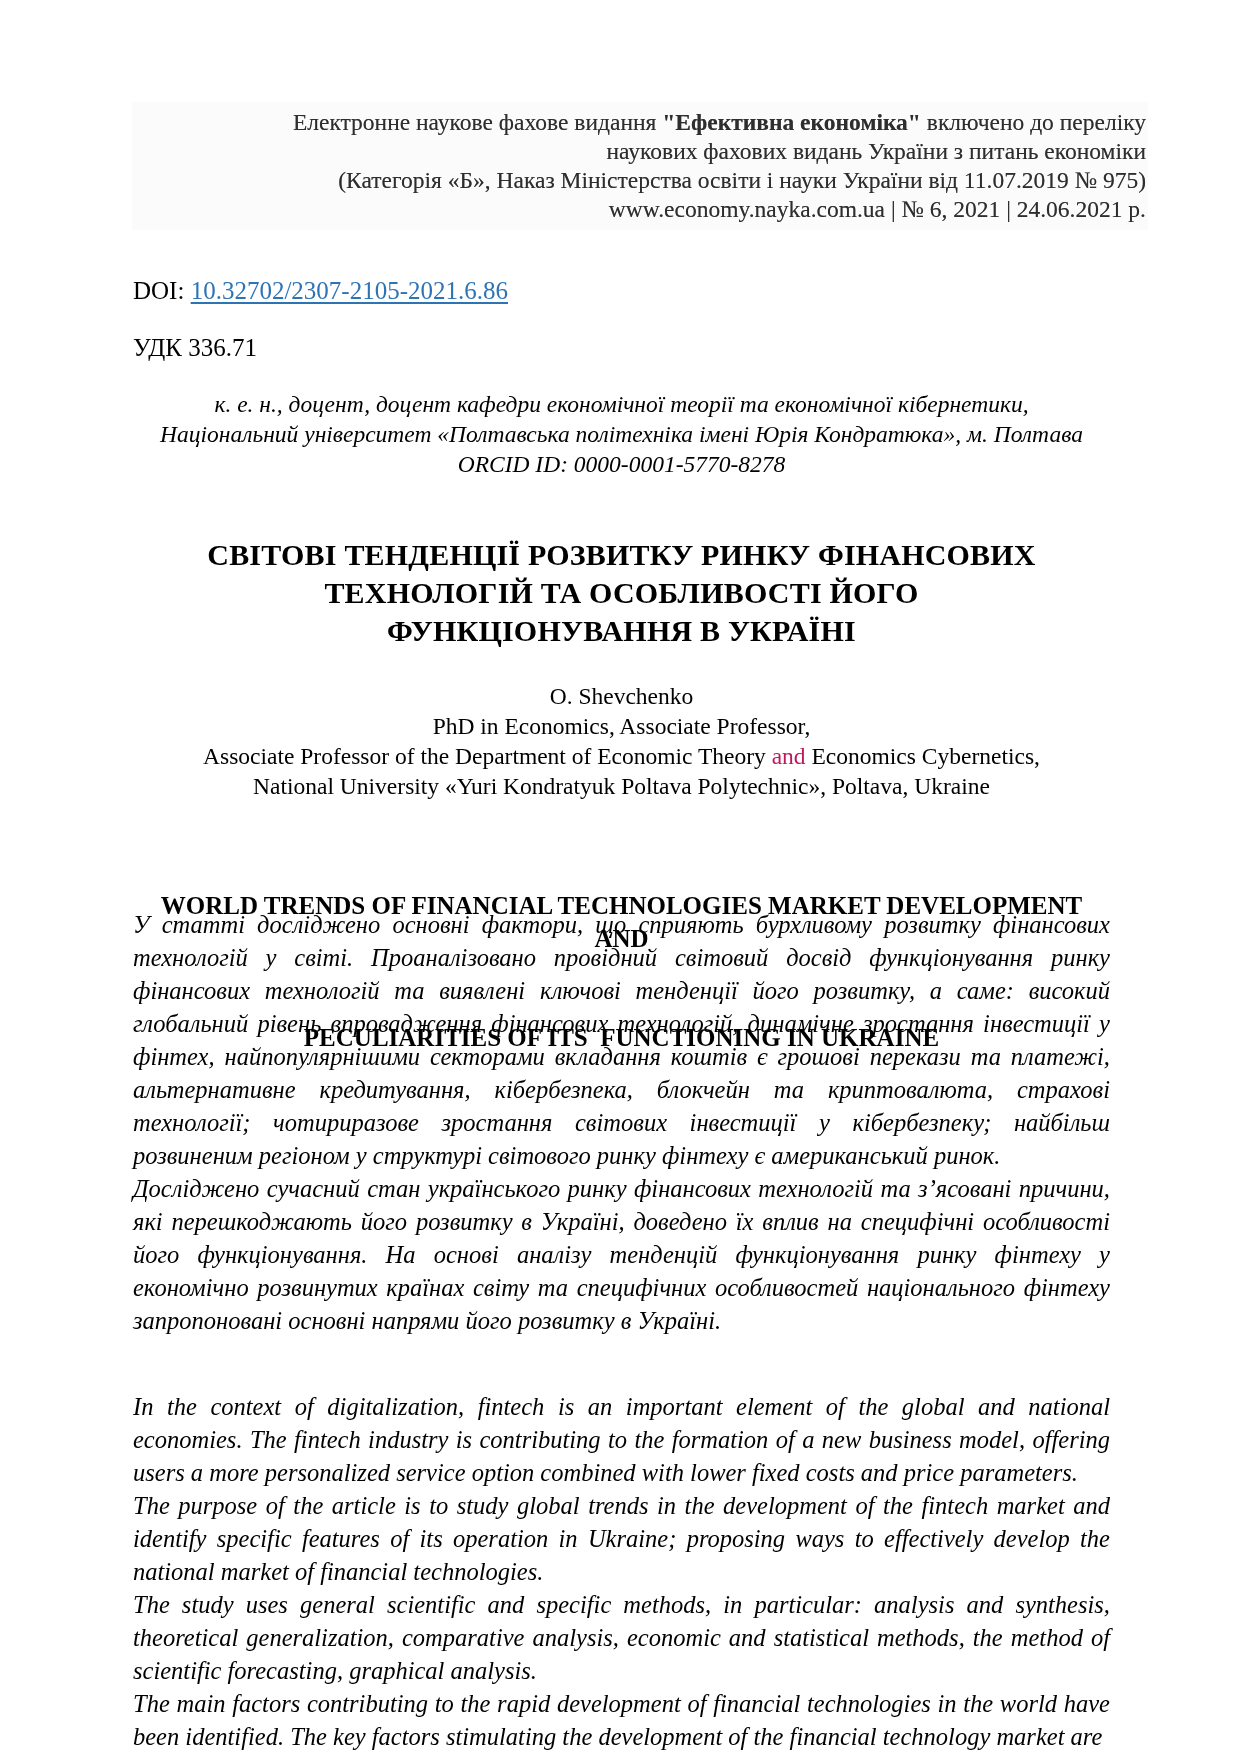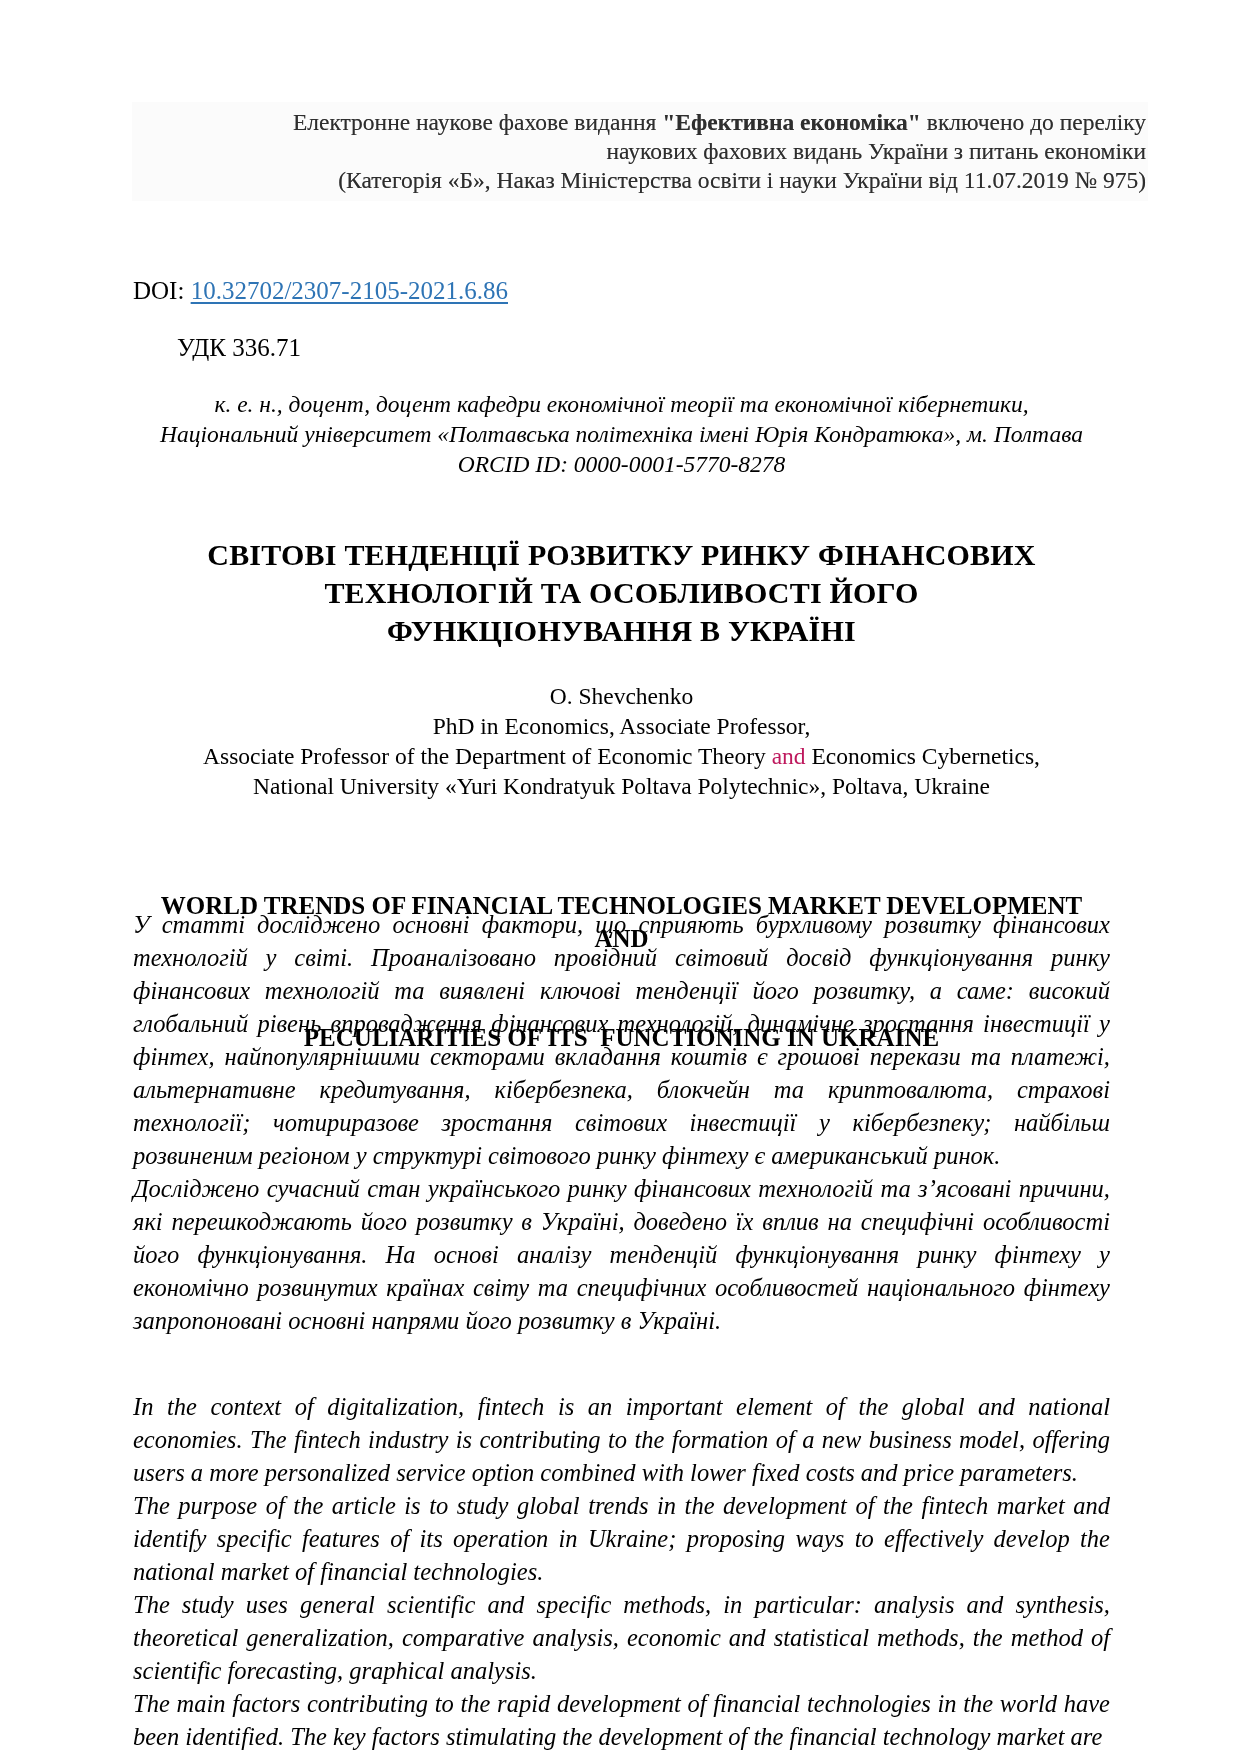--- a/index.html
+++ b/index.html
@@ -30,21 +30,21 @@
     font-size:25px; line-height:30px;font-family:Liberation Serif, serif;
   }
   .doi-line a {
     color:#2E74B5;
     text-decoration:underline;
     text-underline-offset:3px;
   }
 
   .udk-line {
     position:absolute; left:133px; top:333px;
-    font-size:25px; line-height:30px;margin-left:44px;
+    font-size:25px; line-height:30px;
   }
 
   .center-block {
     position:absolute; left:133px; width:977px;
     text-align:center;
   }
   .authors-ua { top:389px; font-style:italic; font-size:23.5px; line-height:30px; }
   .authors-en { top:681px; font-size:23.5px; line-height:30px; }
   .authors-en .grey { color:#be185d; }
 
@@ -71,20 +71,21 @@
 </style>
 </head>
 <body>
 
 <div class="page">
 
   <div class="journal-banner">
     <div><span>Електронне наукове фахове видання </span><span class="b">"Ефективна економіка"</span><span> включено до переліку</span></div>
     <div>наукових фахових видань України з питань економіки</div>
     <div>(Категорія «Б», Наказ Міністерства освіти і науки України від 11.07.2019 № 975)</div>
+    <div>www.economy.nayka.com.ua | № 6, 2021 | 24.06.2021 р.</div>
   </div>
 
   <div class="doi-line"><span>DOI: </span><a href="#">10.32702/2307-2105-2021.6.86</a></div>
 
   <div class="udk-line">УДК 336.71</div>
 
   <div class="center-block authors-ua">
     <div>к. е. н., доцент, доцент кафедри економічної теорії та економічної кібернетики,</div>
     <div>Національний університет «Полтавська політехніка імені Юрія Кондратюка», м. Полтава</div>
     <div>ORCID ID: 0000-0001-5770-8278</div>

